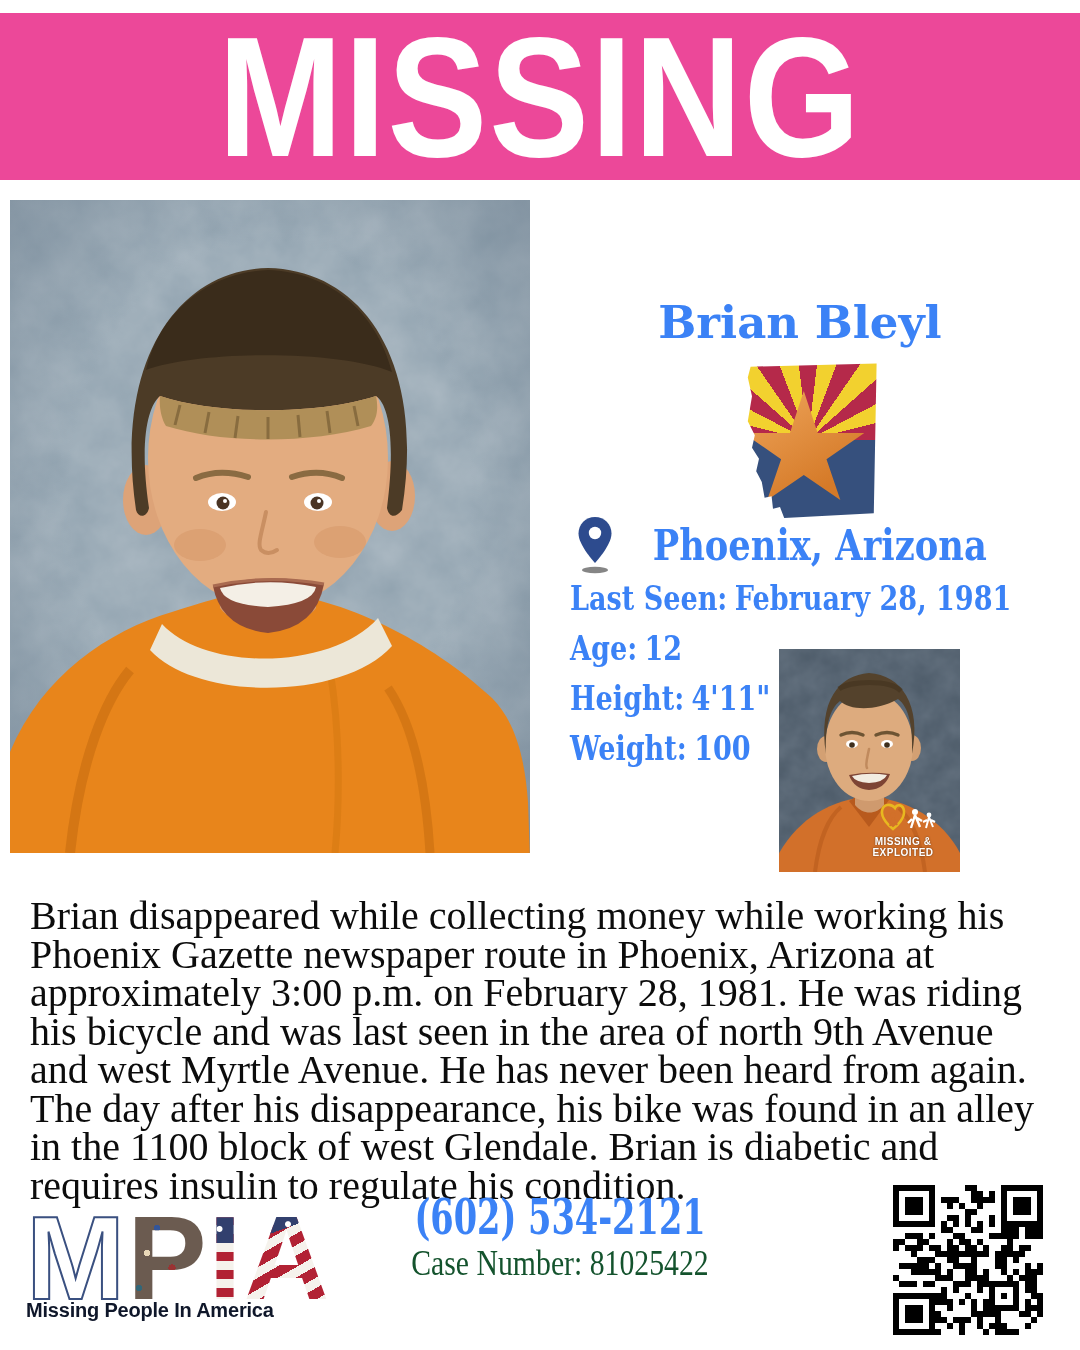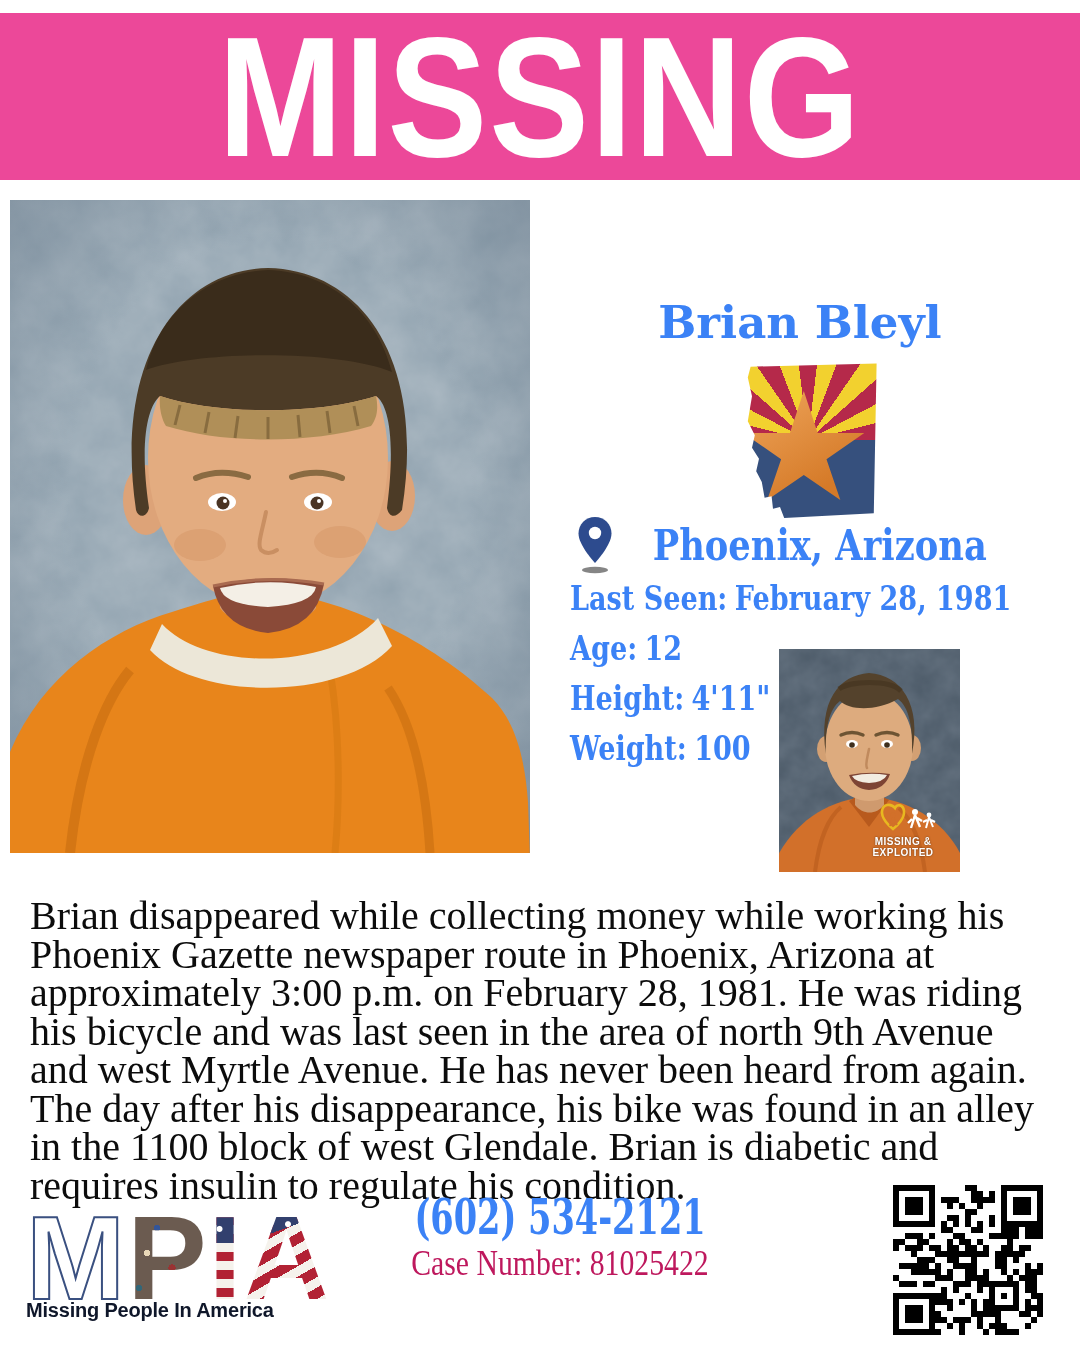--- a/index.html
+++ b/index.html
@@ -83,21 +83,21 @@
       repeating-linear-gradient(150deg,#b22234 0 10px,#f5f2ec 10px 19px);
       -webkit-background-clip:text;background-clip:text;color:transparent;}
   .mpia-tag{position:absolute;left:26px;top:1300px;width:260px;text-align:left;
       color:#0f172a;font:bold 20px/1 "Liberation Sans",sans-serif;letter-spacing:-.2px;white-space:nowrap;}
 
   .contact{position:absolute;left:290px;top:1188px;width:540px;text-align:center;}
   .dept{font-size:43px;line-height:48px;}
   .dept .cond{transform:scaleX(.78);}
   .phone{font-size:48px;line-height:50px;margin-top:4px;}
   .phone .cond{transform:scaleX(.70);}
-  .case{font-family:"Liberation Serif",serif;font-size:35px;line-height:44px;color:#be185d;}
+  .case{font-family:"Liberation Serif",serif;font-size:35px;line-height:44px;color:#14532d;}
   .case .cond{transform:scaleX(.85);}
 
   .qr{position:absolute;left:893px;top:1185px;width:150px;height:150px;background:#fff;}
   .qr svg{display:block;width:100%;height:100%;}
 </style>
 </head>
 <body>
 
 <div class="page">
 

